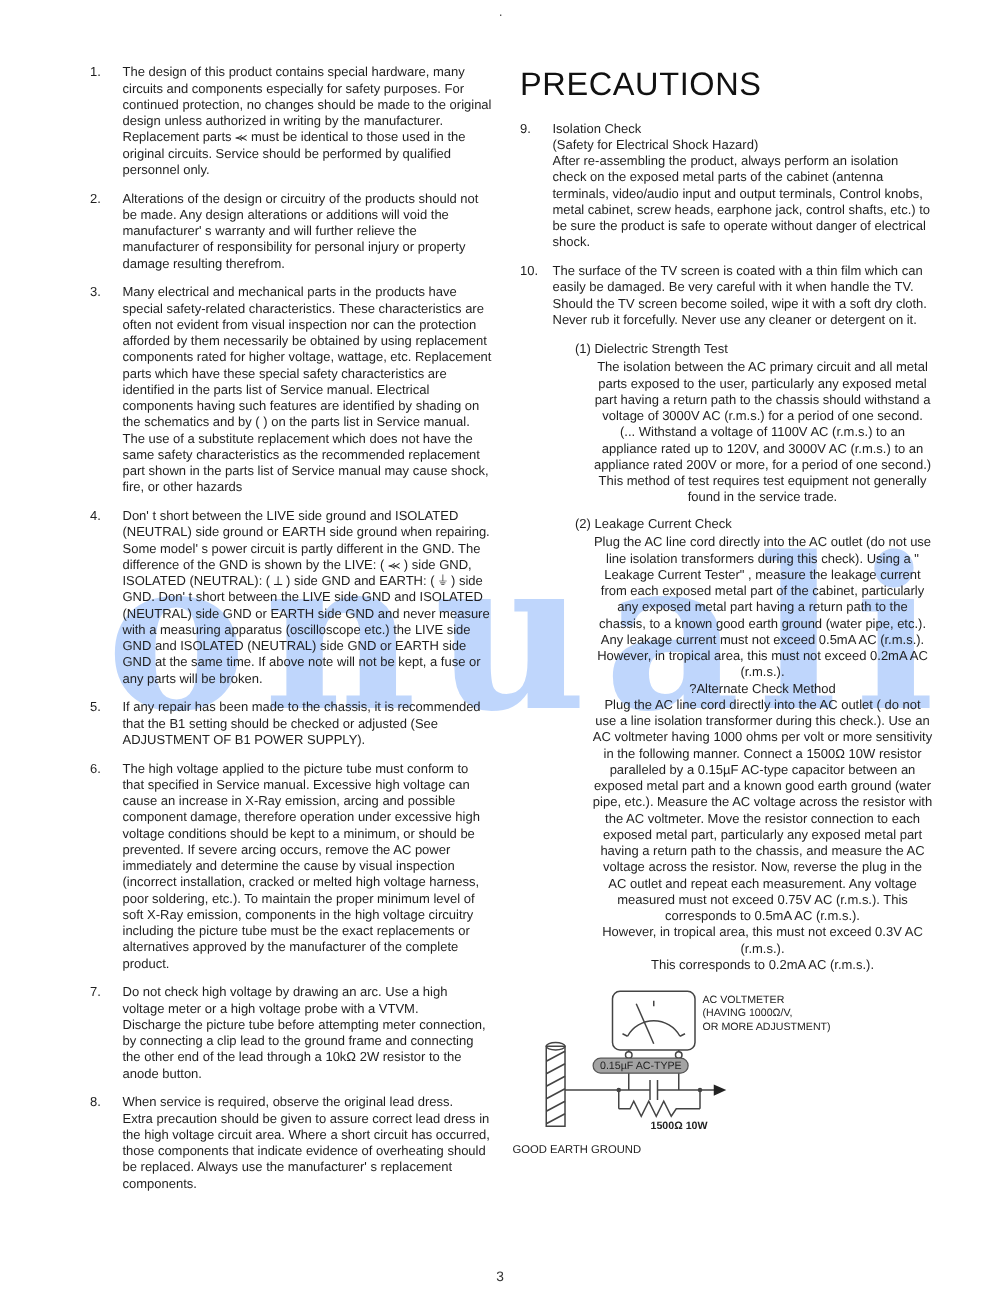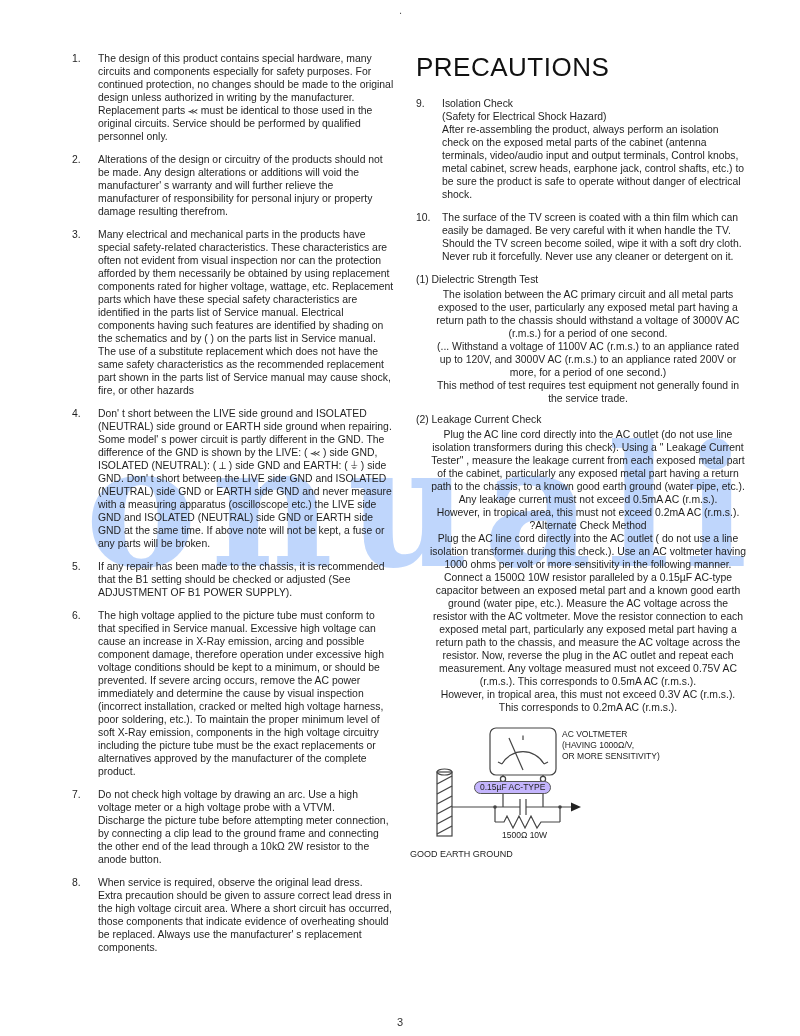--- a/index.html
+++ b/index.html
@@ -24,34 +24,34 @@
   .col { position:absolute; top:52px; z-index:1; }
   .col-left  { left:72px;  width:322px; }
   .col-right { left:416px; width:330px; }
   .page-title {
     font-size:26px; font-weight:400; color:#111;
     letter-spacing:0.5px; margin:0 0 14px 0;
   }
   .item { display:flex; margin-bottom:10px; font-size:10.4px; line-height:13px; }
   .item .num { width:26px; flex:none; }
   .item .txt { flex:1; white-space:pre-line; }
-  .section { margin-bottom:8px; font-size:10.4px; line-height:13px; }
+  .section { margin-bottom:8px; font-size:10.4px; line-height:13px;margin-left:44px; }
   .section .head { margin:2px 0 2px 0; }
   .section .body { margin-left:14px; white-space:pre-line;text-align:center; }
   
   .diagram { position:relative; width:345px; height:152px; margin:8px 0 0 -6px; }
   .diagram svg { position:absolute; left:0; top:0; }
   .dlabel { position:absolute; font-size:8.5px; line-height:1.3; color:#222; white-space:pre-line; }
   .lbl-voltmeter { left:152px; top:7px; width:190px; }
   .lbl-cap {
     left:64px; top:59px;
     border:1px solid #555; border-radius:8px;
-    padding:0 5px; background:#c4b5fd;
+    padding:0 5px; background:#a3a3a3;
   }
-  .lbl-res { left:92px; top:108px; width:80px; text-align:left; }
+  .lbl-res { left:76px; top:108px; width:80px; text-align:right;font-weight:bold; }
   .probe-box {
     position:absolute; left:172px; top:66px; width:150px;
     background:#000; color:#fff;
     font-size:9px; line-height:1.3; font-weight:bold;
     padding:3px 6px; white-space:pre-line;
   }
   .lbl-ground { left:0px; top:127px; font-size:9px; }
   .page-number {
     position:absolute; left:0; right:0; bottom:8px;
     text-align:center; font-size:11px; color:#333; z-index:1;
@@ -172,20 +172,20 @@
         <line x1="27" y1="62" x2="42" y2="54"></line>
         <line x1="27" y1="72" x2="42" y2="64"></line>
         <line x1="27" y1="82" x2="42" y2="74"></line>
         <line x1="27" y1="92" x2="42" y2="84"></line>
         <line x1="27" y1="102" x2="42" y2="94"></line>
         <line x1="27" y1="112" x2="42" y2="104"></line>
       </g>
     </svg>
     <div class="dlabel lbl-voltmeter">AC VOLTMETER
 (HAVING 1000Ω/V,
-OR MORE SENSITIVITY)</div>
+OR MORE ADJUSTMENT)</div>
     <div class="dlabel lbl-cap">0.15µF AC-TYPE</div>
     <div class="dlabel lbl-res">1500Ω 10W</div>
     <div class="dlabel lbl-ground">GOOD EARTH GROUND</div>
   </div>
 </div>
 
 <div class="page-number">3</div>
 
 </body></html>

